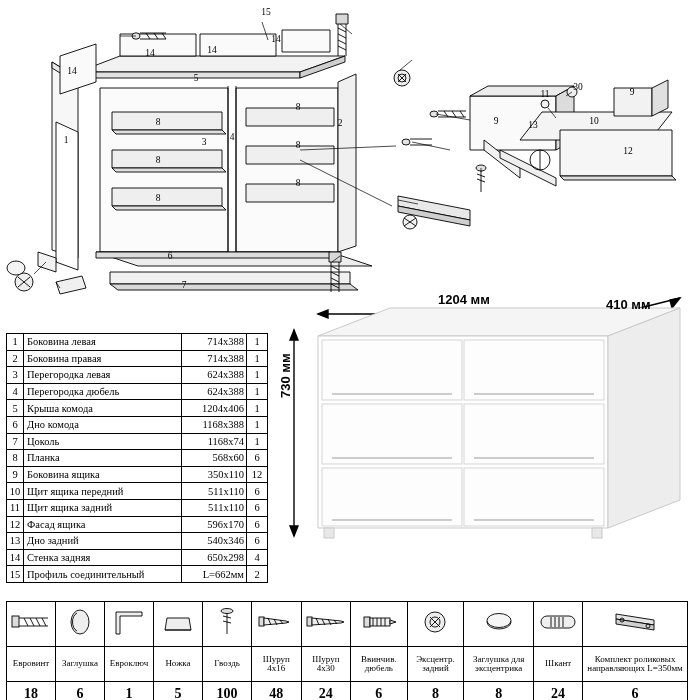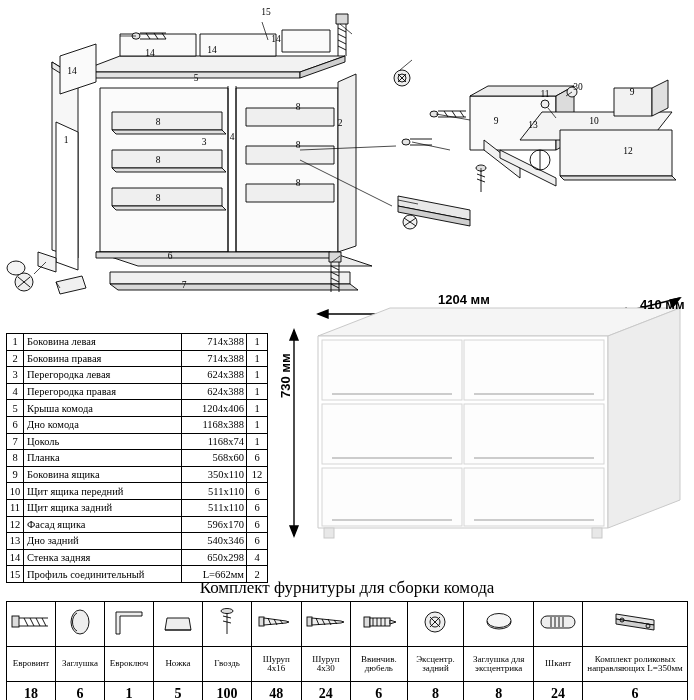--- a/index.html
+++ b/index.html
@@ -37,21 +37,21 @@
 
   
   #product{position:absolute;left:272px;top:286px;width:420px;height:270px;}
   .dim-label{
     position:absolute;
     font-family:"Liberation Sans", sans-serif;
     font-weight:bold;
     font-size:13px;
   }
   #lbl-width{left:438px;top:292px;}
-  #lbl-depth{left:640px;top:297px;}
+  #lbl-depth{left:606px;top:297px;}
   #lbl-height{left:278px;top:398px;transform:rotate(-90deg);transform-origin:left top;}
 
   
   .kit-title{
     position:absolute;left:0;top:578px;width:694px;
     text-align:center;font-size:17px;
   }
   .kit-table{
     position:absolute;left:6px;top:601px;width:682px;
     border-collapse:collapse;
@@ -245,21 +245,21 @@
           <td class="qty">1</td>
         </tr>
         <tr>
           <td class="num">3</td>
           <td class="name">Перегородка левая</td>
           <td class="dim">624x388</td>
           <td class="qty">1</td>
         </tr>
         <tr>
           <td class="num">4</td>
-          <td class="name">Перегородка правая</td>
+          <td class="name">Перегородка дюбель</td>
           <td class="dim">624x388</td>
           <td class="qty">1</td>
         </tr>
         <tr>
           <td class="num">5</td>
           <td class="name">Крыша комода</td>
           <td class="dim">1204x406</td>
           <td class="qty">1</td>
         </tr>
         <tr>
@@ -369,21 +369,20 @@
           <line x1="202" y1="234" x2="322" y2="234"></line>
         </g>
       </g>
     </svg>
   </div>
 
   <div class="dim-label" id="lbl-width">1204 мм</div>
   <div class="dim-label" id="lbl-depth">410 мм</div>
   <div class="dim-label" id="lbl-height">730 мм</div>
 
-  <div class="kit-title">Комплект фурнитуры для сборки комода</div>
 
   <table class="kit-table">
     <tbody>
       <tr class="kit-icons" id="kit-icons-row">
           <td><svg width="46" height="36" viewBox="0 0 46 36" fill="none" stroke="#000" stroke-width="0.9">
               <rect x="4" y="12" width="7" height="11" fill="#ddd"></rect>
               <path d="M11,14 L40,14 M11,22 L40,22 M16,14 L20,22 M22,14 L26,22 M28,14 L32,22 M34,14 L38,22"></path>
             </svg></td>
           <td><svg width="46" height="36" viewBox="0 0 46 36" fill="none" stroke="#000" stroke-width="0.9">
               <ellipse cx="23" cy="18" rx="9" ry="12" fill="#eee"></ellipse>

